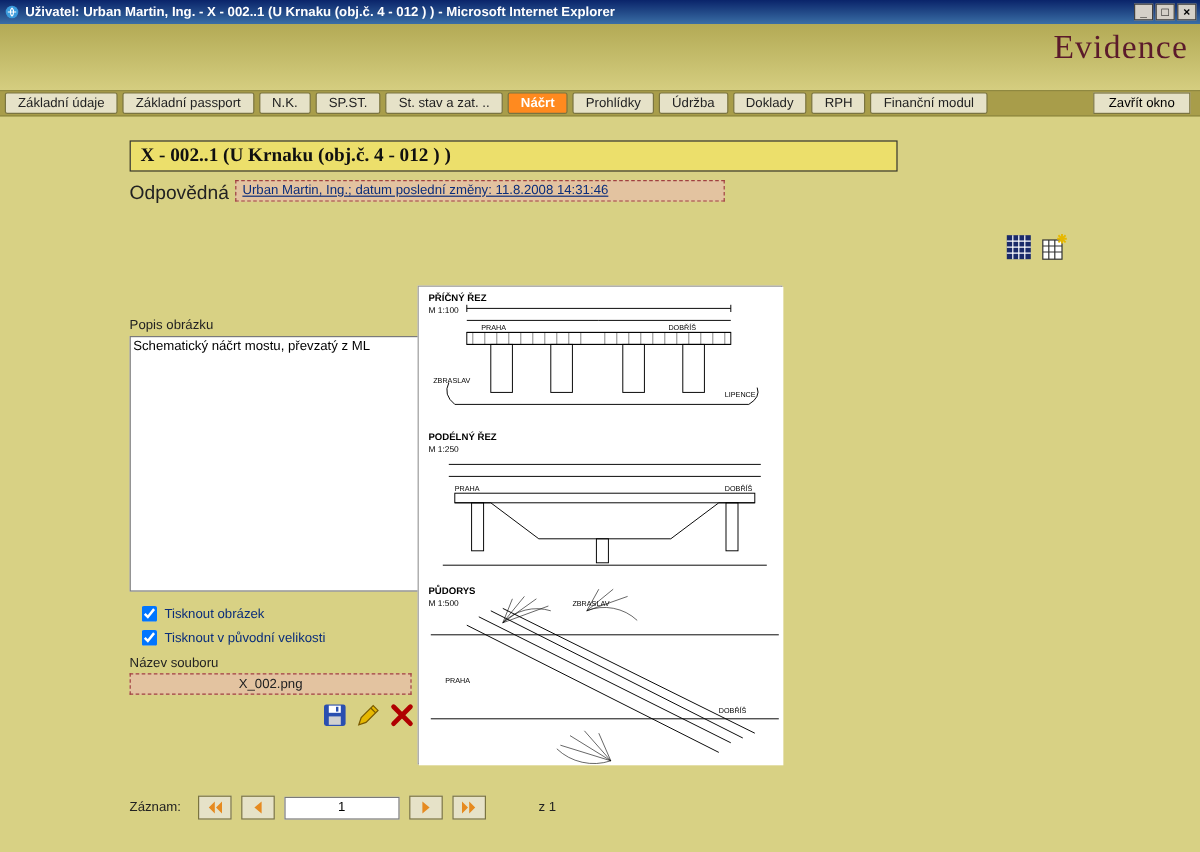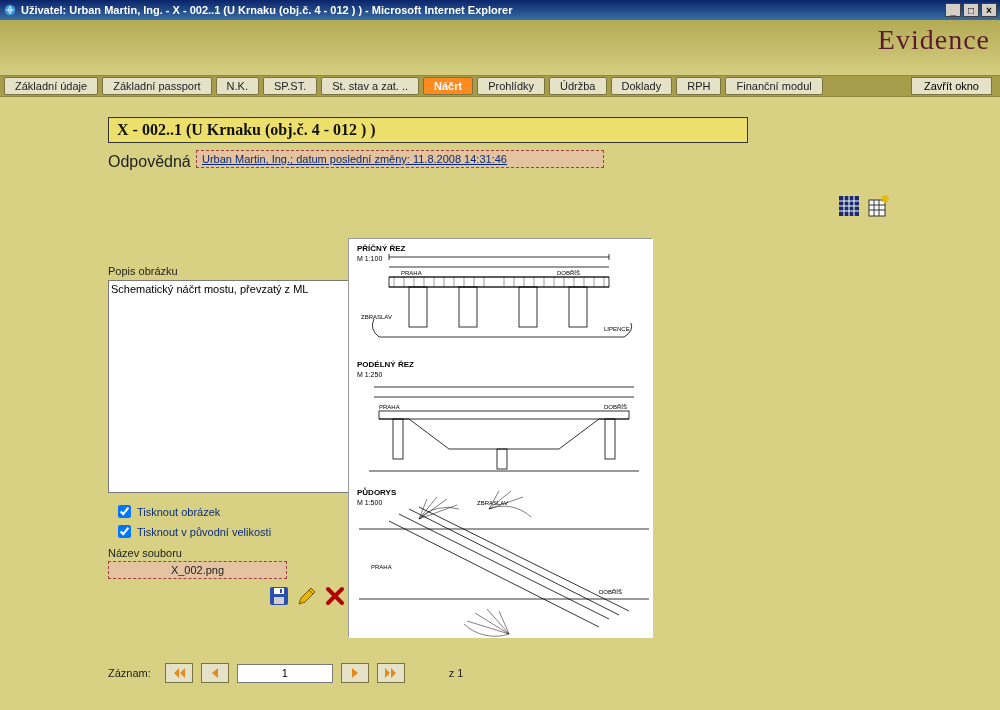--- a/index.html
+++ b/index.html
@@ -146,21 +146,21 @@
     font-size: 11px; color: #0a2d7a;
   }
   .chk-row input { margin: 0; }
   .chk1 { top: 400px; }
   .chk2 { top: 420px; }
   .file-label {
     position: absolute; left: 108px; top: 442px;
     font-size: 11px; color: #222;
   }
   .file-value {
-    position: absolute; left: 108px; top: 456px; width: 179px;
+    position: absolute; left: 108px; top: 456px; width: 235px;
     border: 1px dashed #a04040;
     background: #e3c3a0;
     text-align: center;
     padding: 2px 0;
     font-size: 11px; color: #222;
   }
   .action-icons {
     position: absolute; left: 268px; top: 480px;
     display: flex; gap: 6px; align-items: center;
   }

